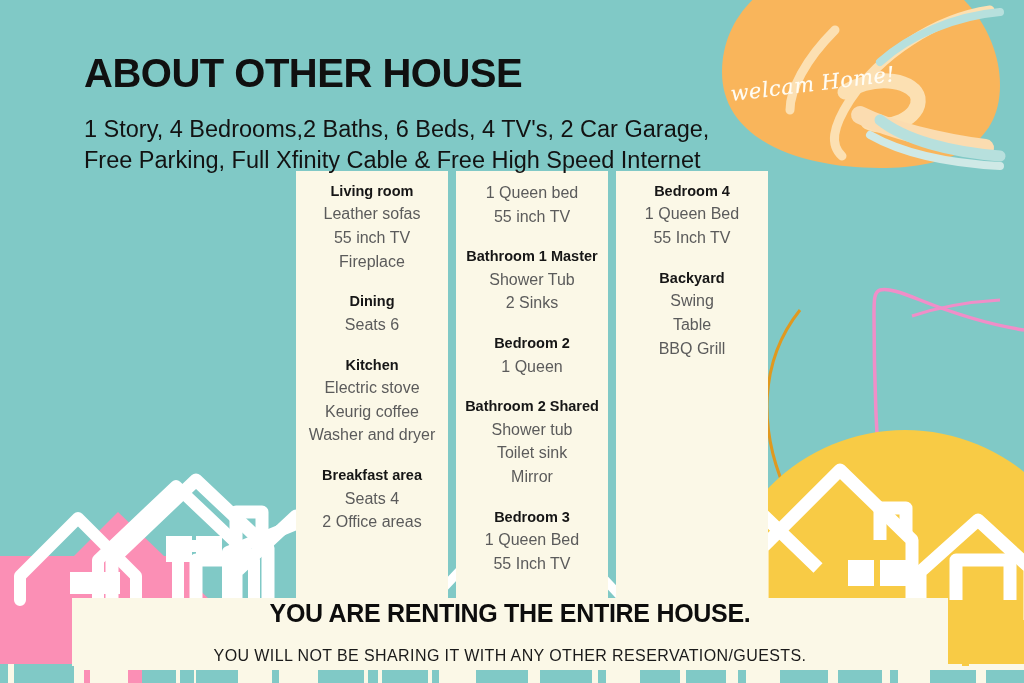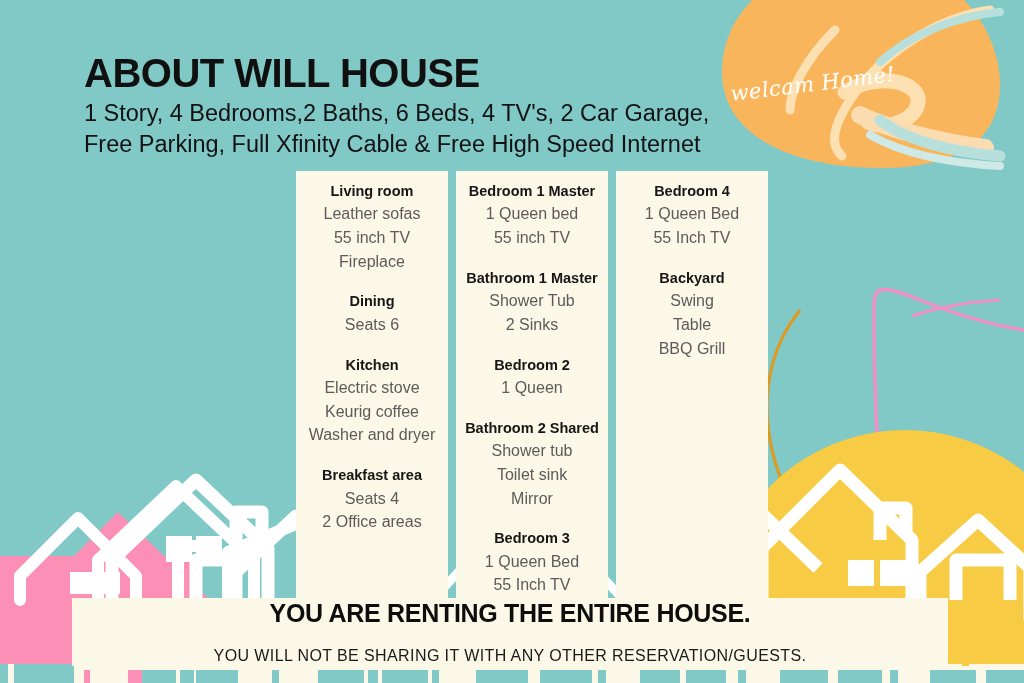--- a/index.html
+++ b/index.html
@@ -47,21 +47,21 @@
     color: #101010;
   }
   .poster-subline {
     margin: 0;
     font-family: "Liberation Sans", sans-serif;
     font-size: 23.5px;
     line-height: 1.33;
     color: #121212;
     white-space: nowrap;
   }
-  .poster-subline.first { margin-top: 4px; }
+  .poster-subline.first { margin-top: 20px; }
 
   
   .welcome-script {
     position: absolute;
     left: 730px;
     top: 72px;
     z-index: 7;
     font-family: "DejaVu Serif", serif;
     font-style: italic;
     font-size: 21px;
@@ -250,21 +250,21 @@
       <rect x="780" y="670" width="48" height="13" fill="#80c9c6"></rect>
       <rect x="838" y="670" width="44" height="13" fill="#80c9c6"></rect>
       <rect x="890" y="670" width="8" height="13" fill="#80c9c6"></rect>
       <rect x="930" y="670" width="46" height="13" fill="#80c9c6"></rect>
       <rect x="986" y="670" width="38" height="13" fill="#80c9c6"></rect>
       <rect x="962" y="640" width="7" height="26" fill="#f8cb45"></rect>
     </g>
   </svg>
 
   <div class="header">
-    <h1 class="poster-title">ABOUT WILL HOUSE</h1>
+    <h1 class="poster-title">ABOUT OTHER HOUSE</h1>
     <p class="poster-subline first">1 Story, 4 Bedrooms,2 Baths, 6 Beds, 4 TV's, 2 Car Garage,</p>
     <p class="poster-subline">Free Parking, Full Xfinity Cable &amp; Free High Speed Internet</p>
   </div>
 
   <div class="welcome-script">welcam Home!</div>
 
   <div class="columns">
 
     <div class="card">
       <div class="room">
@@ -285,21 +285,20 @@
       </div>
       <div class="room">
         <div class="room-title">Breakfast area</div>
         <div class="room-item">Seats 4</div>
         <div class="room-item">2 Office areas</div>
       </div>
     </div>
 
     <div class="card">
       <div class="room">
-        <div class="room-title">Bedroom 1 Master</div>
         <div class="room-item">1 Queen bed</div>
         <div class="room-item">55 inch TV</div>
       </div>
       <div class="room">
         <div class="room-title">Bathroom 1 Master</div>
         <div class="room-item">Shower Tub</div>
         <div class="room-item">2 Sinks</div>
       </div>
       <div class="room">
         <div class="room-title">Bedroom 2</div>

